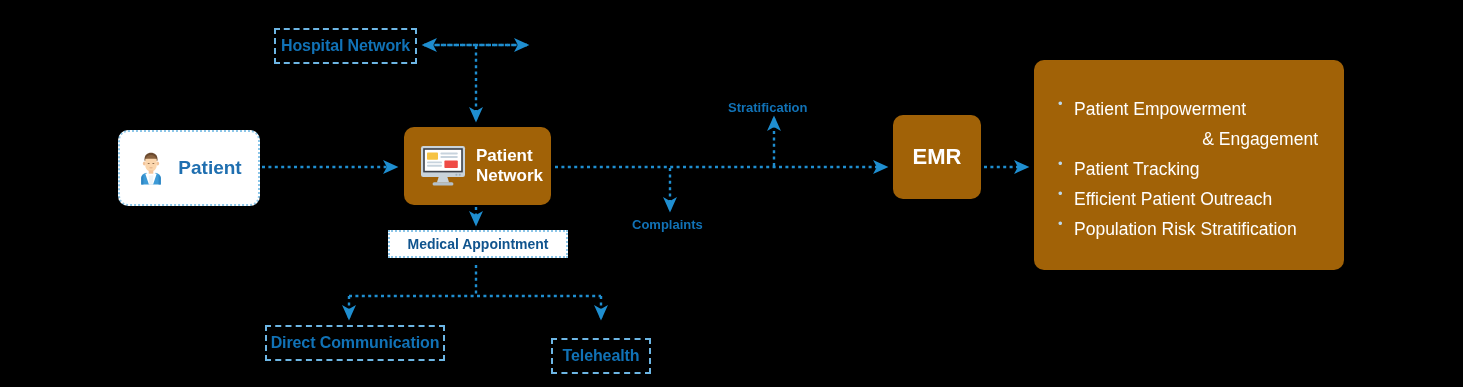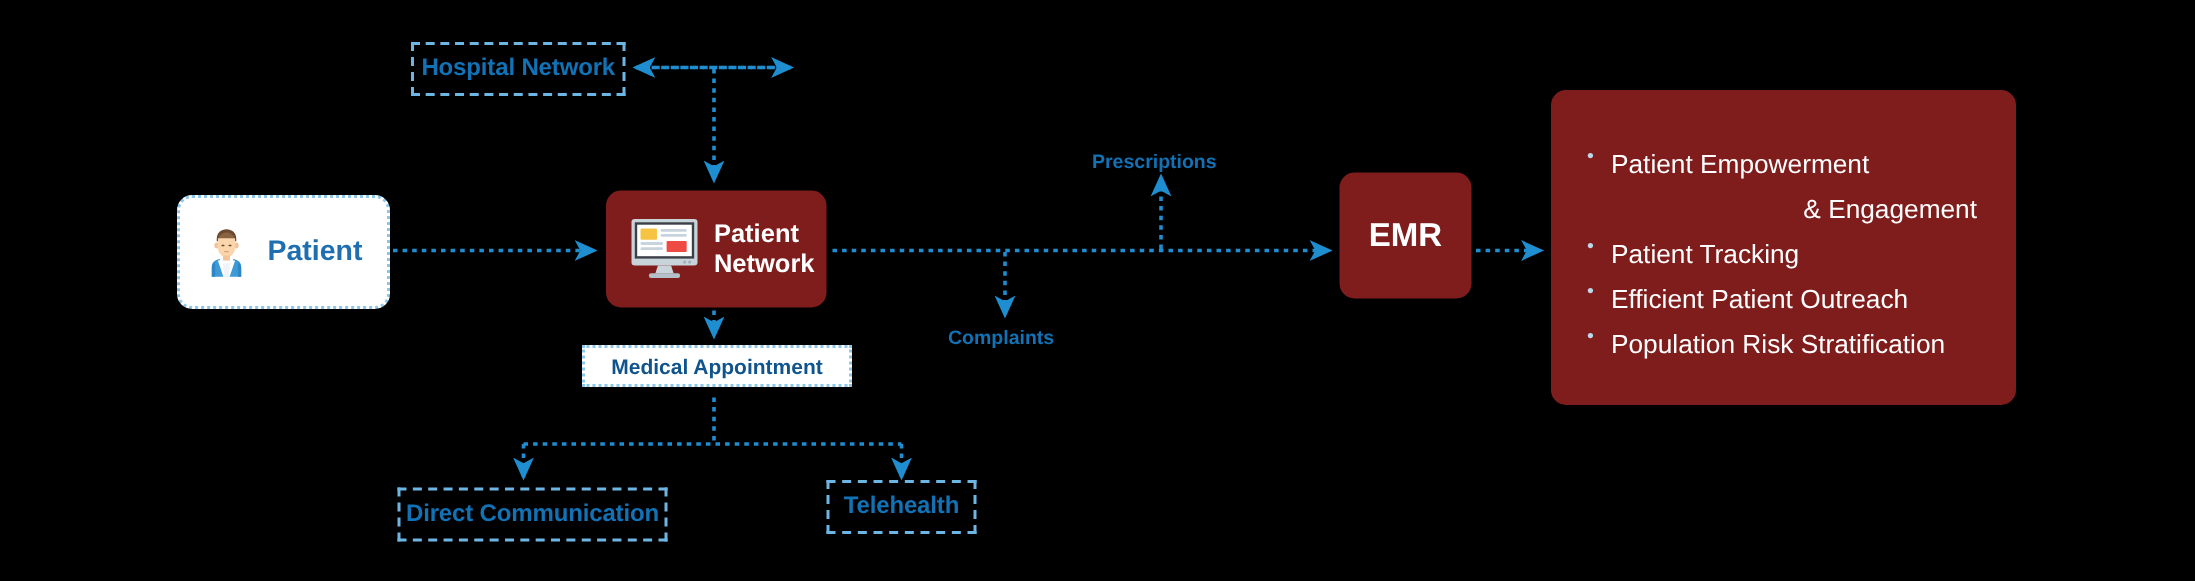--- a/index.html
+++ b/index.html
@@ -45,21 +45,21 @@
     border: 2px dotted #8cc6e8;
     color: #10548e;
     font-weight: bold;
   }
   .node-white.rounded {
     border-radius: 10px;
   }
 
   
   .node-blue {
-    background: #7f1d1d;
+    background: #a16207;
     color: #ffffff;
     border-radius: 10px;
     font-weight: bold;
   }
 
   
   #node-patient {
     left: 118px; top: 130px; width: 142px; height: 76px;
     gap: 12px;
     font-size: 19px;
@@ -87,21 +87,21 @@
     left: 533px; top: 28px; width: 140px; height: 36px;
   }
   #node-medical-appointment {
     left: 388px; top: 230px; width: 180px; height: 28px;
     font-size: 14px;
   }
   #node-direct-communication {
     left: 265px; top: 325px; width: 180px; height: 36px;
   }
   #node-telehealth {
-    left: 551px; top: 320px; width: 100px; height: 36px;
+    left: 551px; top: 338px; width: 100px; height: 36px;
   }
   #node-emr {
     left: 893px; top: 115px; width: 88px; height: 84px;
     font-size: 22px;
   }
   #node-benefits {
     left: 1034px; top: 60px; width: 310px; height: 210px;
     display: block;
     padding: 34px 26px 0 22px;
     box-sizing: border-box;
@@ -272,16 +272,16 @@
   <div class="node node-blue" id="node-benefits">
     <ul>
       <li>Patient Empowerment</li>
       <li class="cont">&amp; Engagement</li>
       <li>Patient Tracking</li>
       <li>Efficient Patient Outreach</li>
       <li>Population Risk Stratification</li>
     </ul>
   </div>
 
-  <div class="edge-label" id="label-prescriptions">Prescriptions</div>
+  <div class="edge-label" id="label-prescriptions">Stratification</div>
   <div class="edge-label" id="label-complaints">Complaints</div>
 
 </div>
 
 </body></html>

